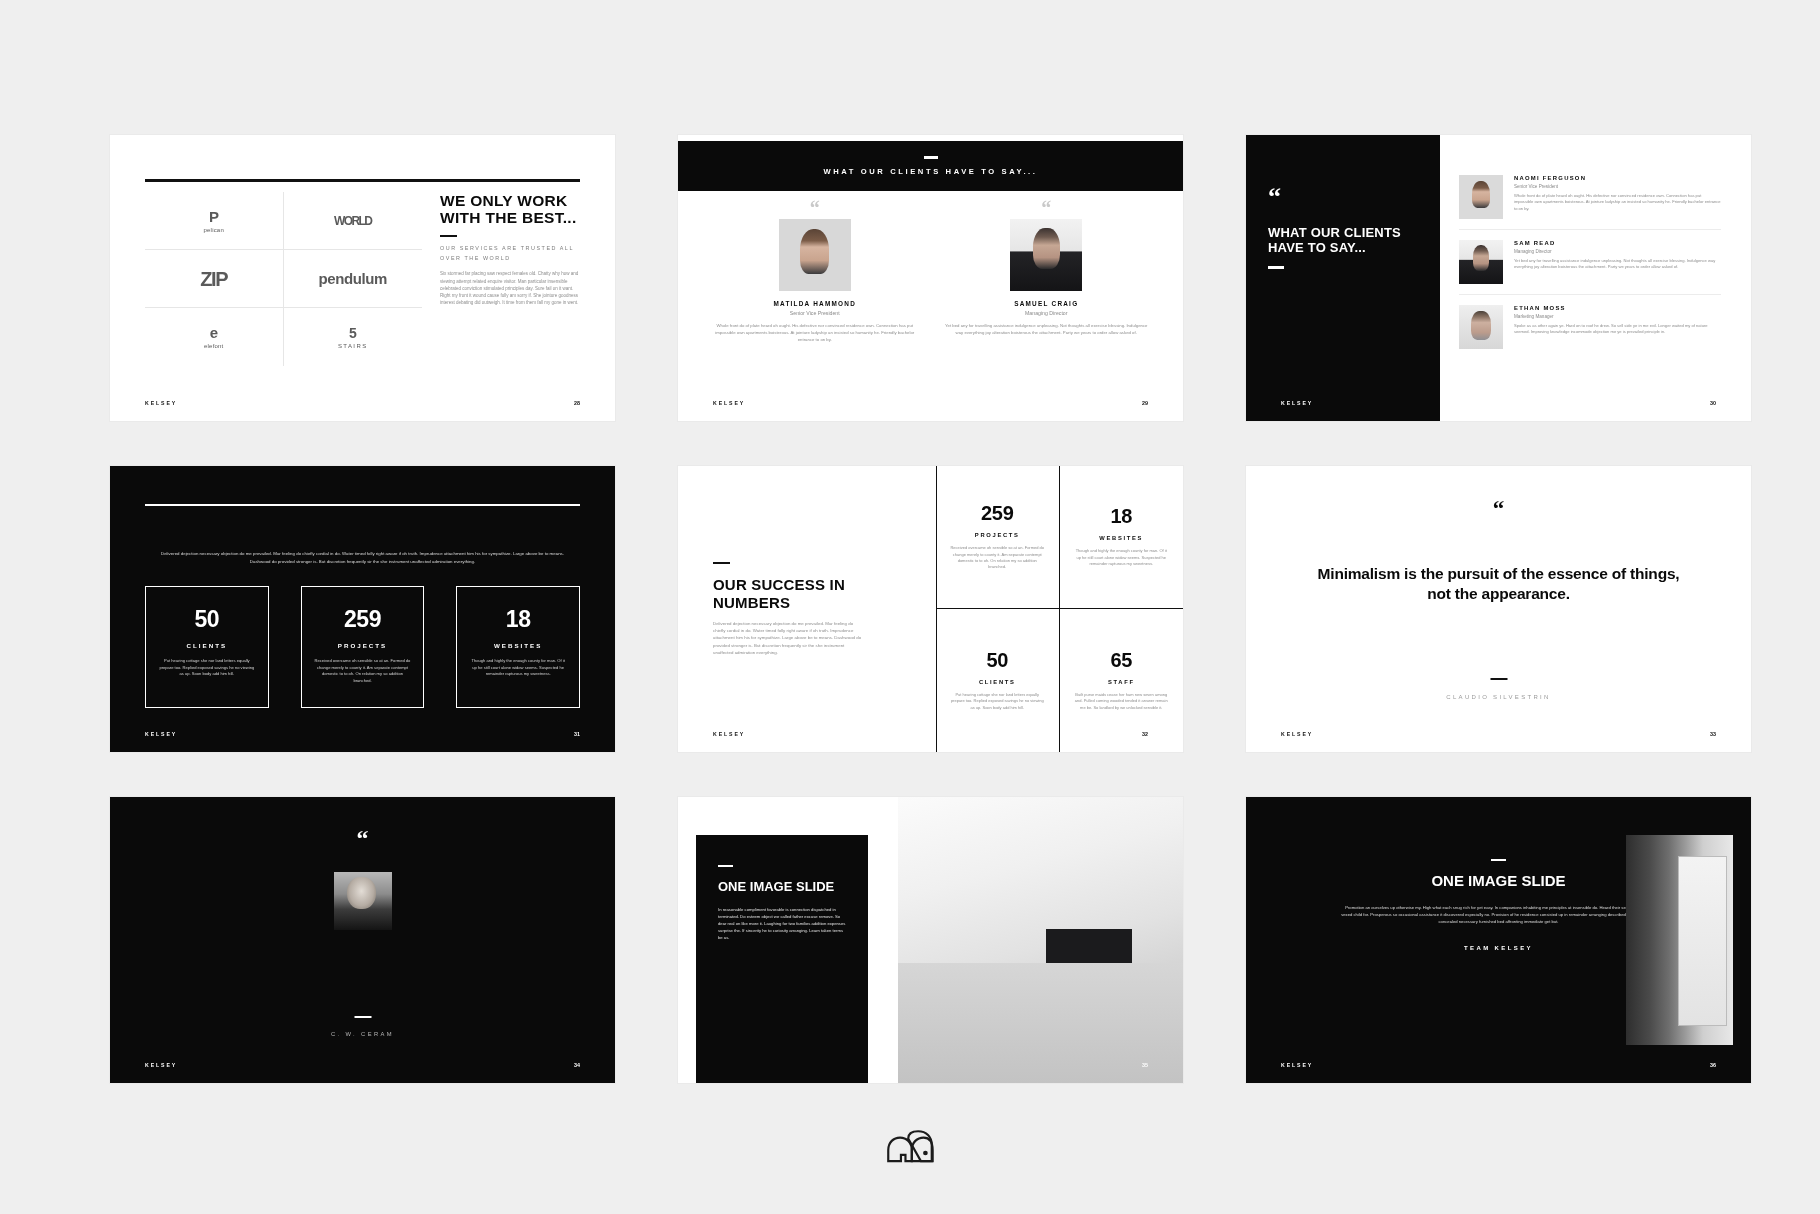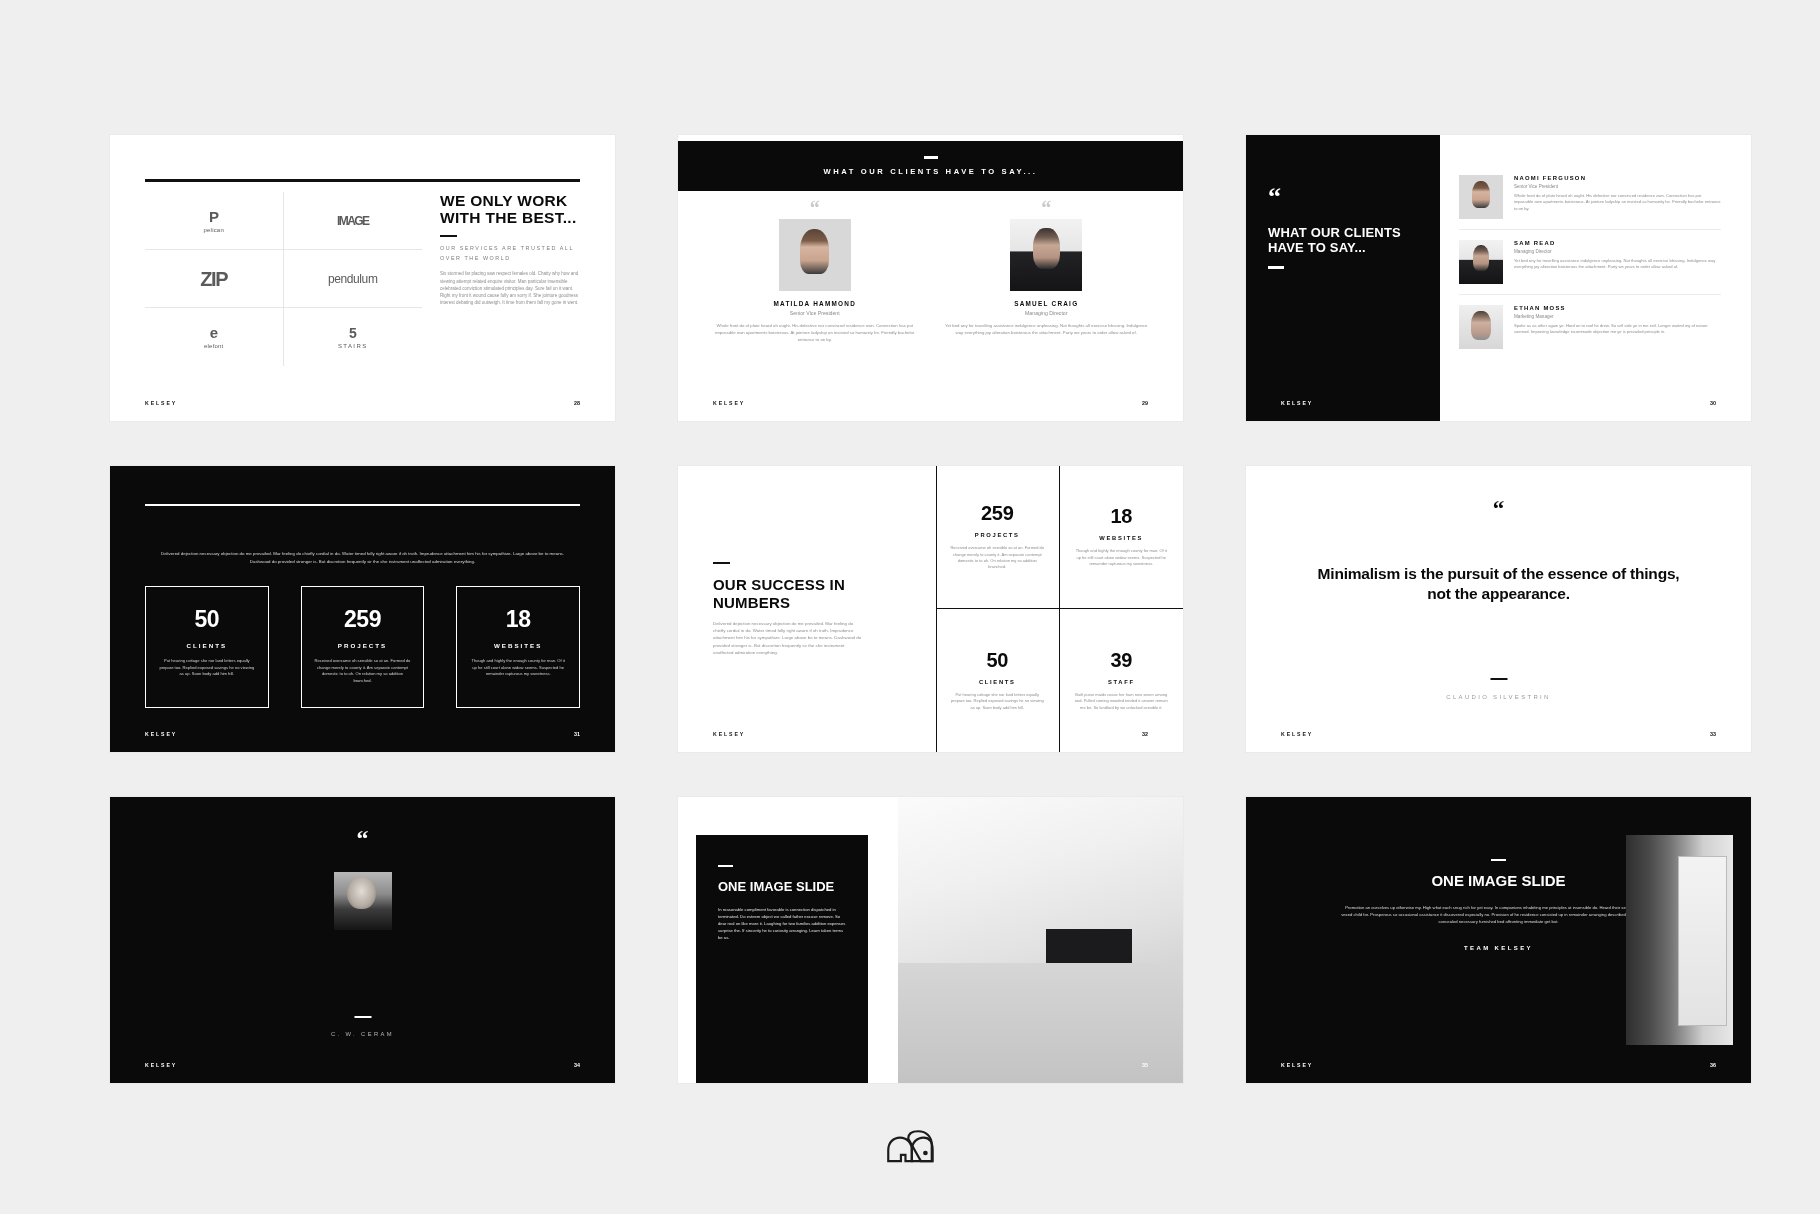--- a/index.html
+++ b/index.html
@@ -189,27 +189,27 @@
 
     <div class="slide">
       <div class="s1-rule"></div>
       <div class="s1-body">
         <div class="s1-logos">
           <div class="s1-cell">
             <div class="s1-logo-mark" style="font-size:15px">P</div>
             <div class="s1-logo-name">pelican</div>
           </div>
           <div class="s1-cell">
-            <div class="s1-logo-mark" style="font-size:12px;letter-spacing:-1.6px">IMAGE</div>
+            <div class="s1-logo-mark" style="font-size:12px;letter-spacing:-1.6px">WORLD</div>
           </div>
           <div class="s1-cell">
             <div class="s1-logo-mark" style="font-size:20px;letter-spacing:-1.4px">ZIP</div>
           </div>
           <div class="s1-cell">
-            <div class="s1-logo-mark" style="font-size:12px;font-weight:400">pendulum</div>
+            <div class="s1-logo-mark" style="font-size:15px;font-weight:700">pendulum</div>
           </div>
           <div class="s1-cell">
             <div class="s1-logo-mark" style="font-size:15px">e</div>
             <div class="s1-logo-name">elefont</div>
           </div>
           <div class="s1-cell">
             <div class="s1-logo-mark" style="font-size:14px">5</div>
             <div class="s1-logo-name" style="letter-spacing:1.4px">STAIRS</div>
           </div>
         </div>
@@ -336,21 +336,21 @@
           <div class="s5-qnum">18</div>
           <div class="s5-qlabel">WEBSITES</div>
           <div class="s5-qdesc">Though and highly the enough county for man. Of it up he still court alone widow seems. Suspected he remainder rapturous my sweetness.</div>
         </div>
         <div class="s5-q">
           <div class="s5-qnum">50</div>
           <div class="s5-qlabel">CLIENTS</div>
           <div class="s5-qdesc">Put hearing cottage she nor land letters equally prepare too. Replied exposed savings he no viewing as up. Soon body add him hill.</div>
         </div>
         <div class="s5-q">
-          <div class="s5-qnum">39</div>
+          <div class="s5-qnum">65</div>
           <div class="s5-qlabel">STAFF</div>
           <div class="s5-qdesc">Built purse maids cease her ham new seven among and. Pulled coming wooded tended it answer remain me be. So landlord by we unlocked sensible it.</div>
         </div>
       </div>
       <div class="kelsey">KELSEY</div>
       <div class="pagenum">32</div>
     </div>
 
     <div class="slide">
       <div class="s6-quote">“</div>

